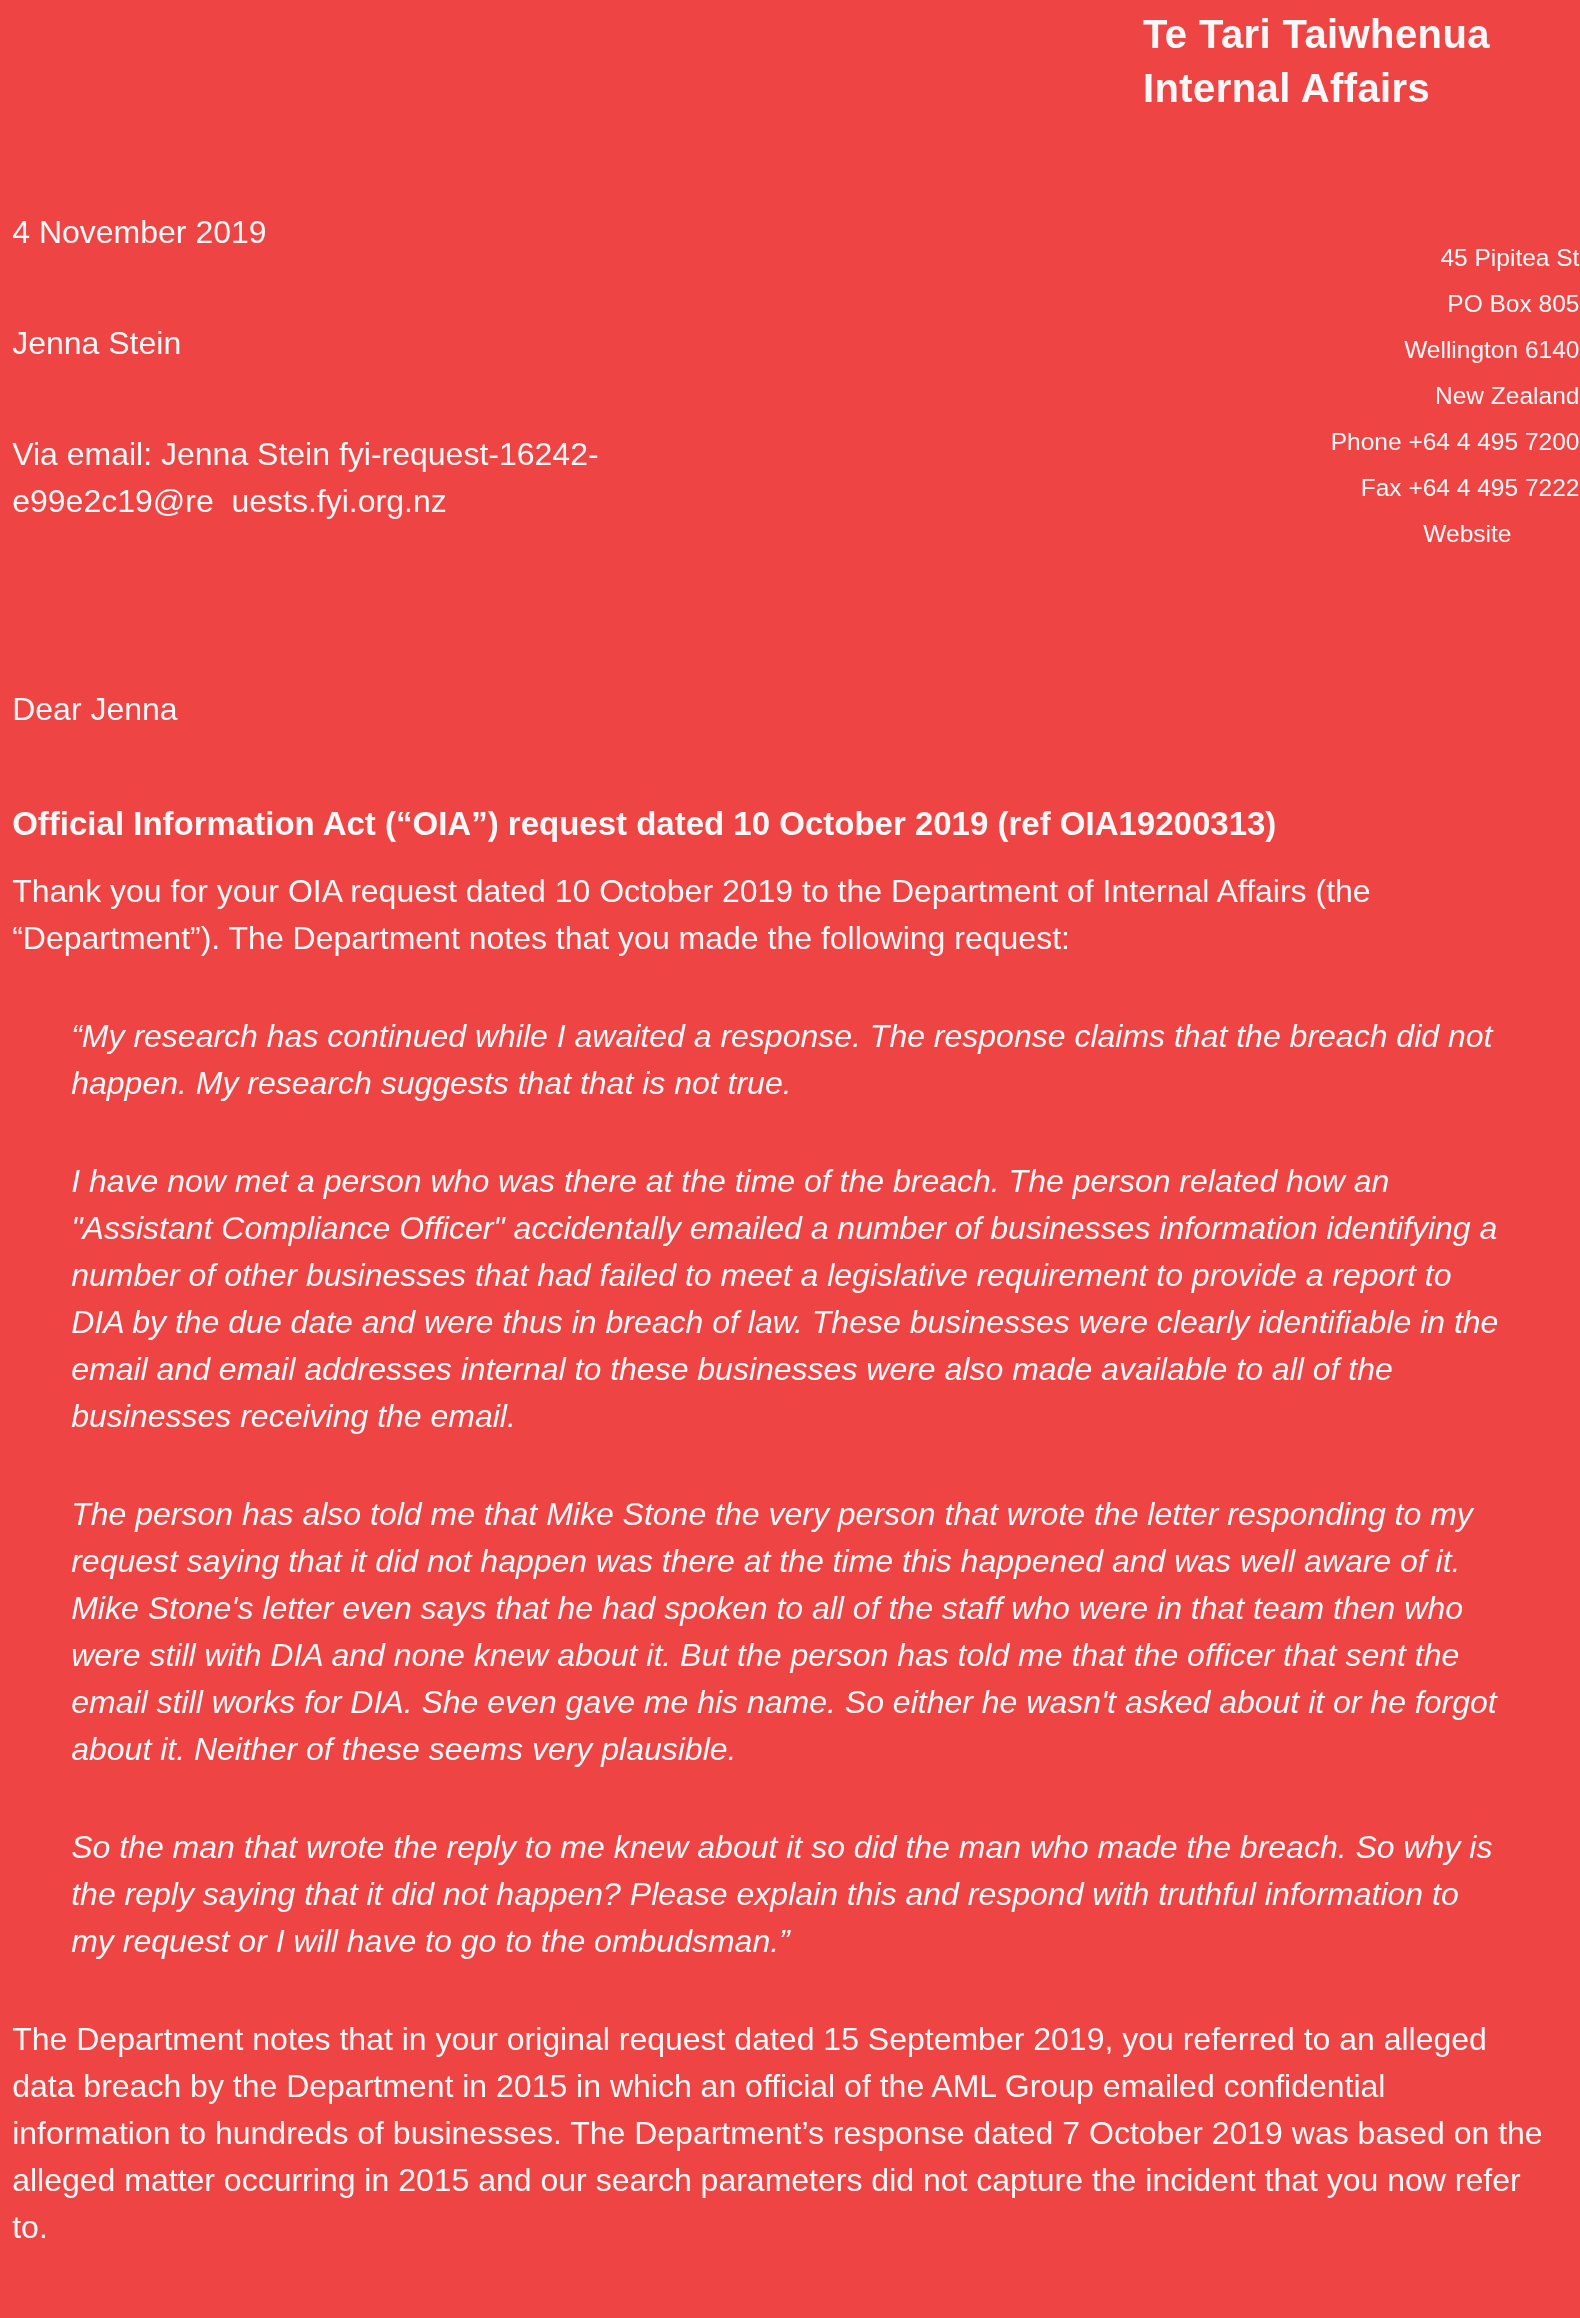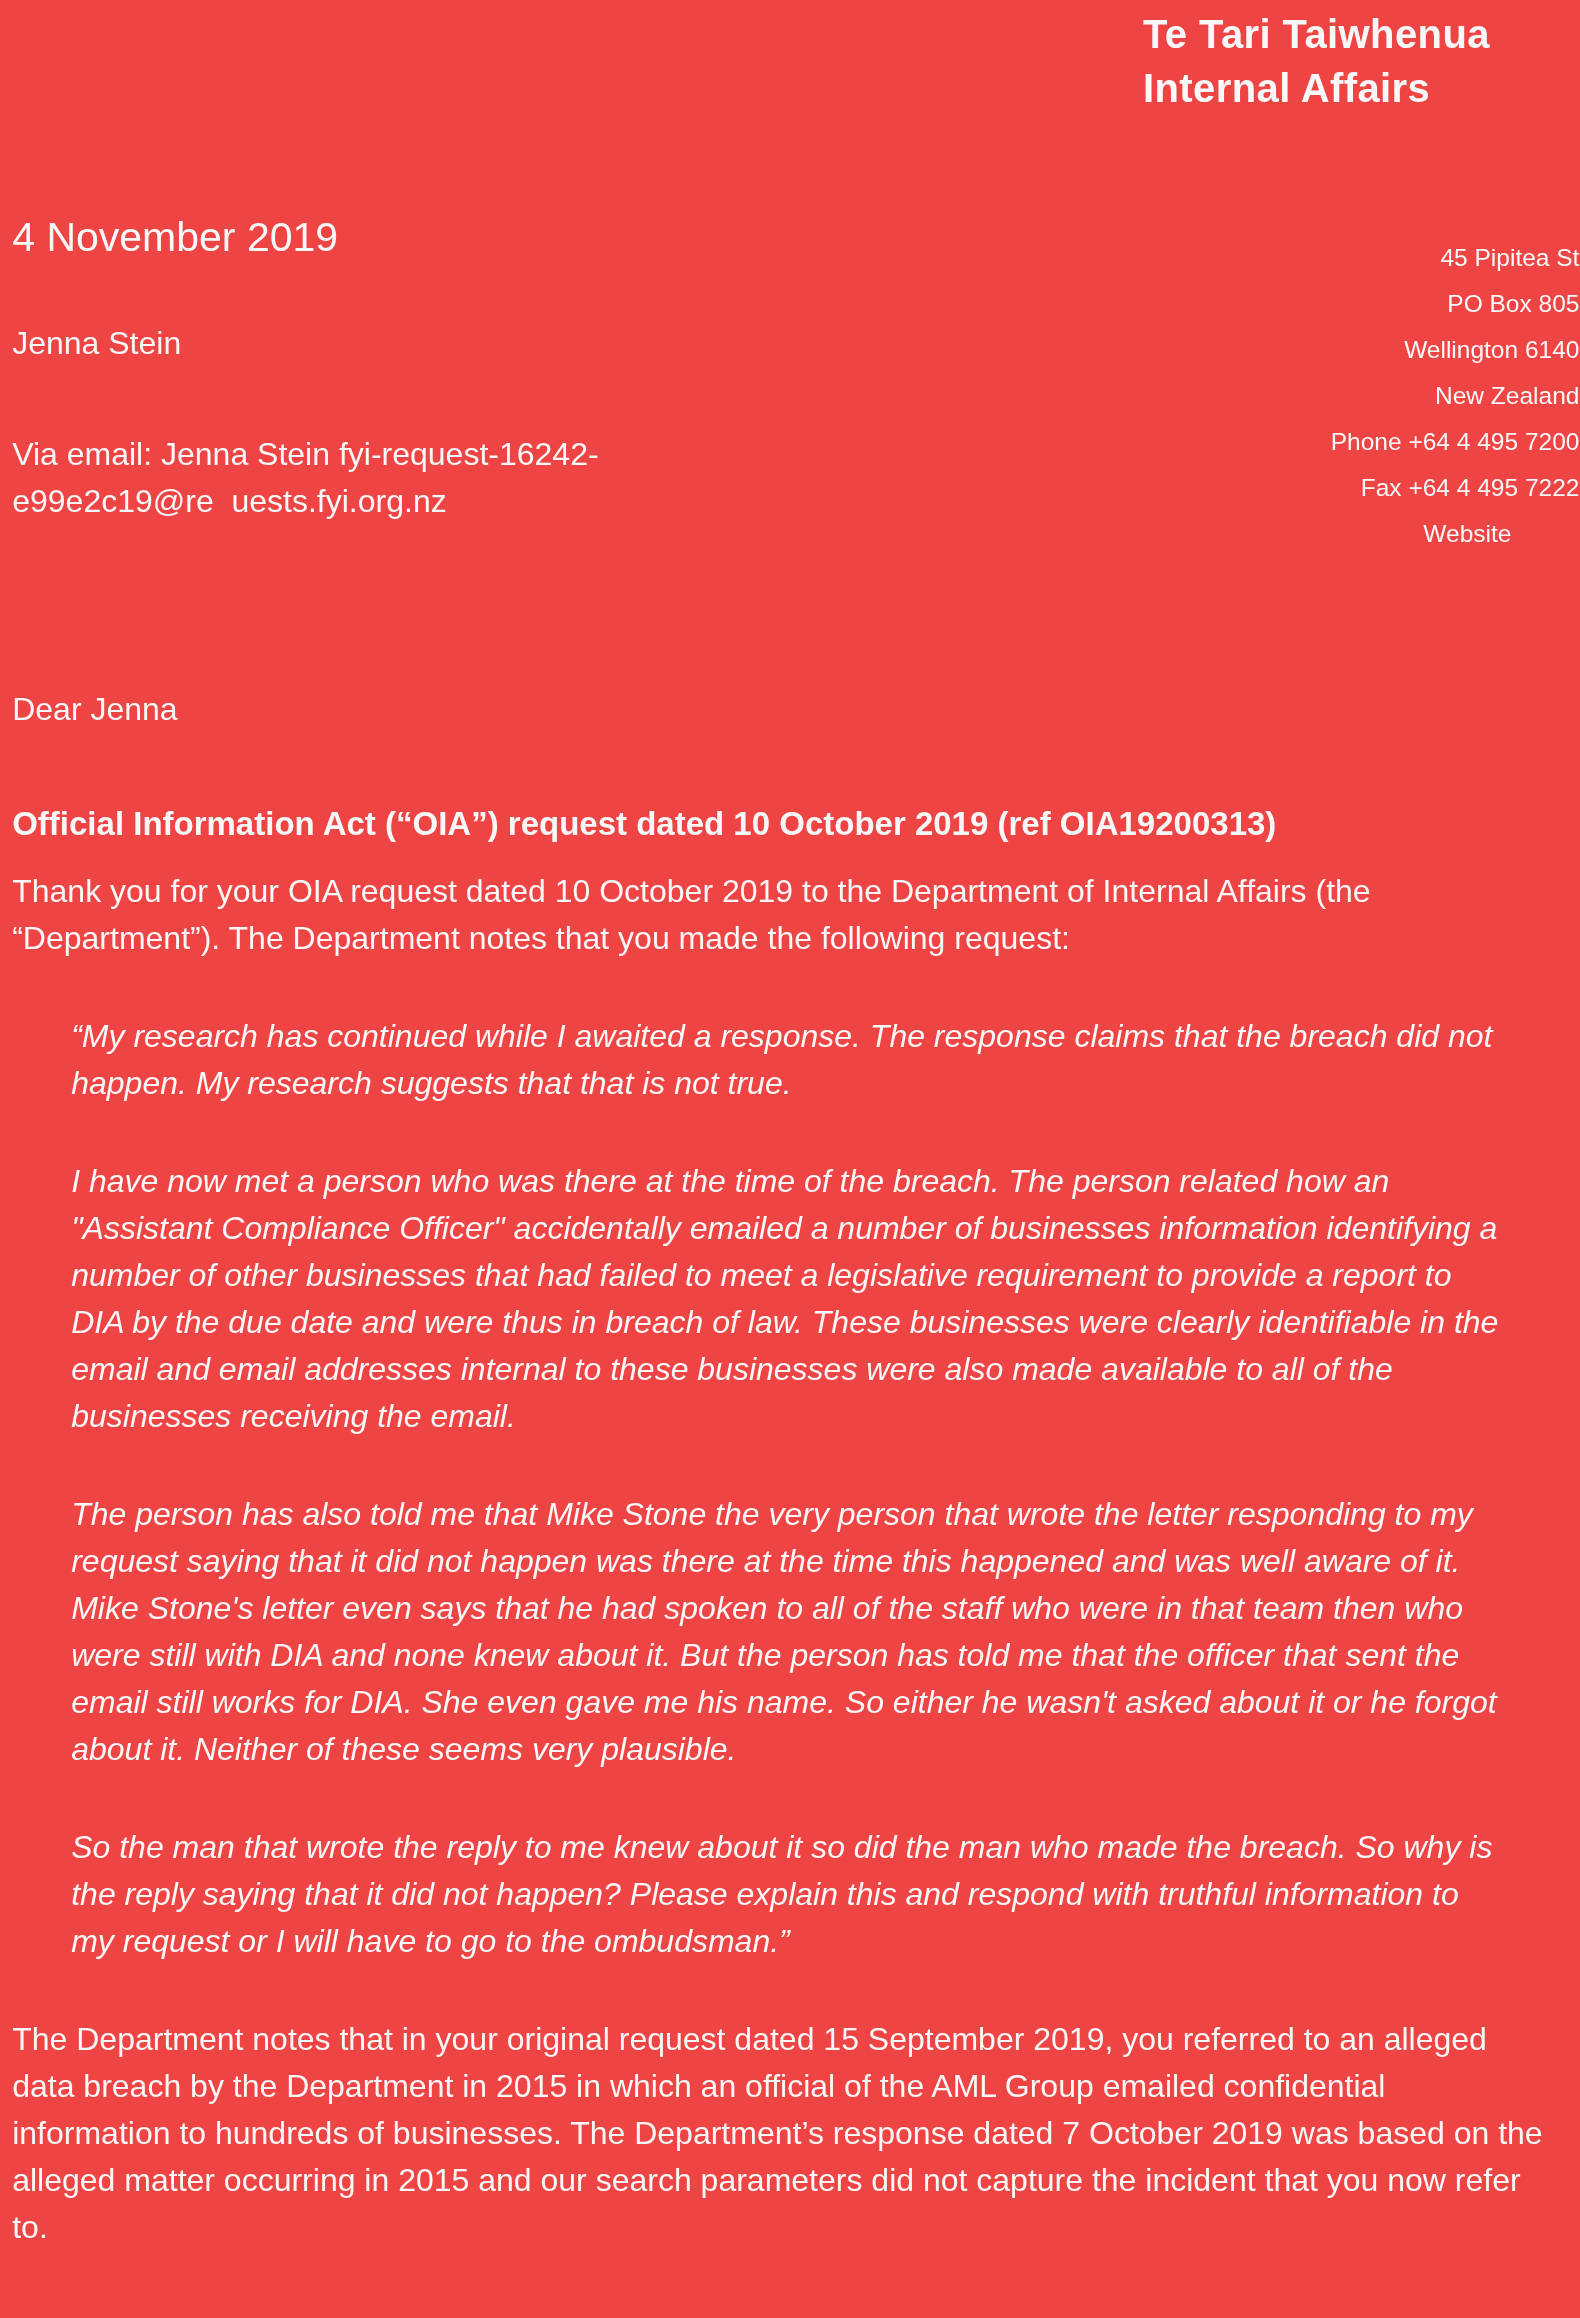--- a/index.html
+++ b/index.html
@@ -24,21 +24,21 @@
     font-size: 40px;
     font-weight: 700;
     line-height: 54px;
     letter-spacing: 0.4px;
   }
   
   .date-line {
     position: absolute;
     top: 214px;
     left: 12.2px;
-    font-size: 41px;
+    font-size: 32px;
   }
   .recipient-line {
     position: absolute;
     top: 325px;
     left: 12.2px;
     font-size: 32px;
   }
   .via-email {
     position: absolute;
     top: 431px;

